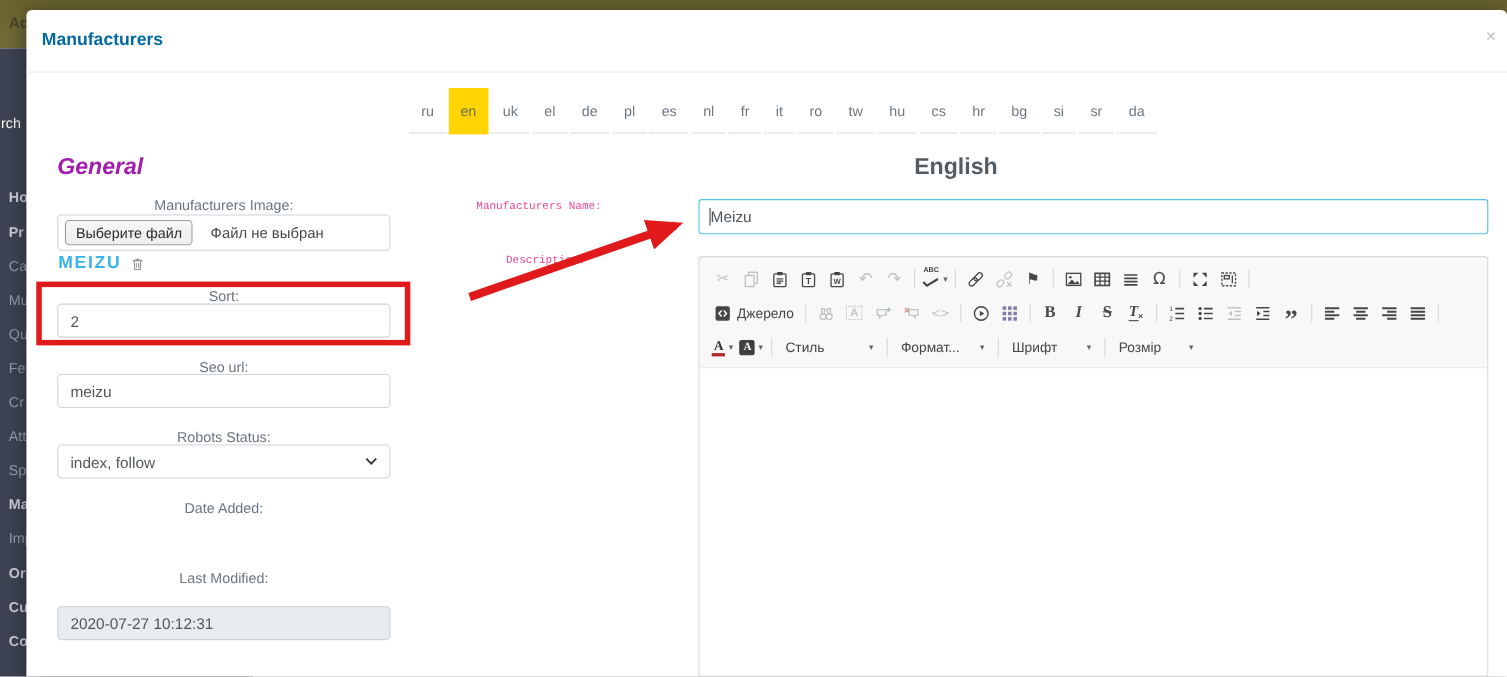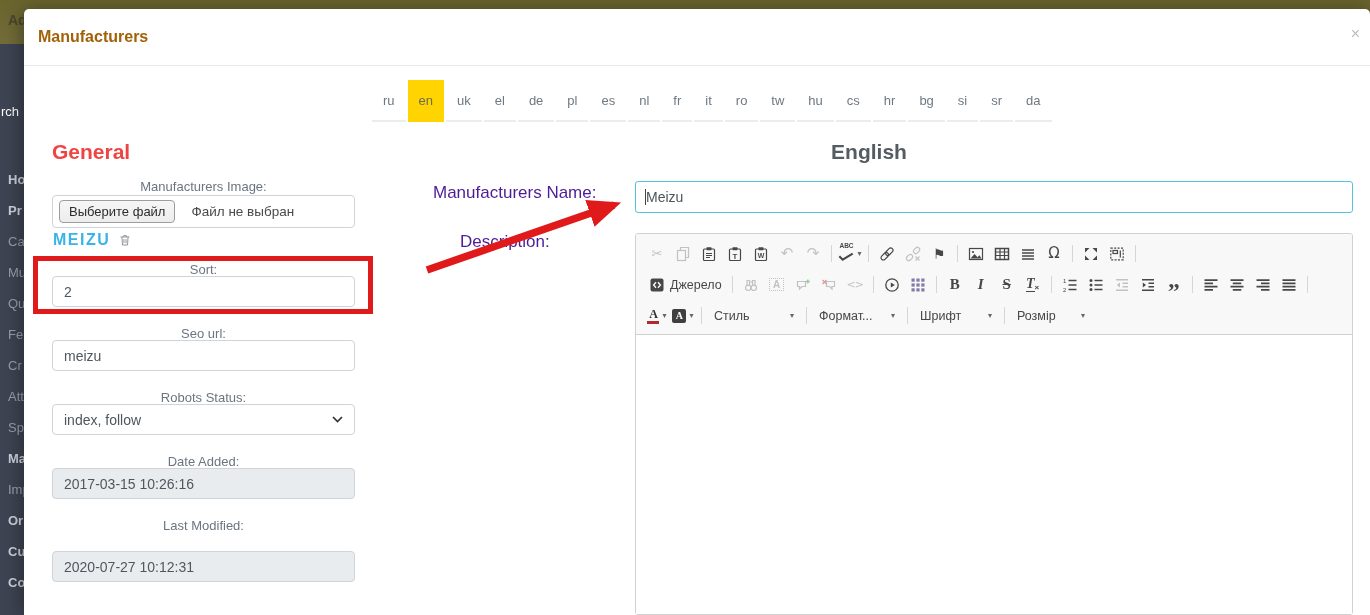--- a/index.html
+++ b/index.html
@@ -13,49 +13,49 @@
   .sidebar { position:absolute; left:0; top:44px; width:230px; height:571px; background:#3e4453; }
   .search-frag { position:absolute; left:1px; top:60px; font-size:13px; color:#ffffff; }
   .sb-list { position:absolute; left:8px; top:120px; }
   .sb-item { height:31px; line-height:31px; font-size:13px; color:#98a0af; white-space:nowrap; }
   .sb-item.strong { color:#cdd2dd; font-weight:700; }
 
   
   .modal { position:absolute; left:24px; top:9px; width:1346px; height:606px; background:#fff;
     border-radius:5px 5px 0 0; box-shadow:0 3px 22px rgba(0,0,0,.45); }
   .modal-header { position:absolute; left:0; top:0; width:100%; height:57px; border-bottom:1px solid #e9e9e9; }
-  .modal-title { position:absolute; left:14px; top:19px; font-size:16px; font-weight:700; color:#a16207; }
+  .modal-title { position:absolute; left:14px; top:19px; font-size:16px; font-weight:700; color:#0369a1; }
   .modal-close { position:absolute; right:10px; top:16px; font-size:16px; color:#bcbcbc; cursor:pointer; }
 
   
   .tabs { position:absolute; left:347px; top:71px; display:flex; }
   .tab { height:42px; line-height:42px; padding:0 11px; margin:0 1px; font-size:13px; color:#6f7880;
     border-bottom:2px solid #ececec; cursor:pointer; }
   .tab.active { background:#ffd400; color:#6d6d52; border-bottom-color:#ffd400; }
 
   
-  .g-heading { position:absolute; left:28px; top:131px; width:303px; font-size:21px; font-weight:600; color:#ef4444; }
+  .g-heading { position:absolute; left:28px; top:131px; width:303px; font-size:21px; font-weight:600; color:#a21caf;font-style:italic; }
   .flabel { position:absolute; width:303px; left:28px; text-align:center; font-size:13px; color:#6b7580; }
   .finput { position:absolute; left:28px; width:303px; height:31px; border:1px solid #ced4da; border-radius:4px;
     font-size:14px; color:#4f575e; padding:0 11px; background:#fff; font-family:"Liberation Sans",sans-serif; }
   .finput:disabled, .finput.disabled { background:#e9ecef; }
   .filebox { position:absolute; left:28px; top:186px; width:303px; height:33px; border:1px solid #ced4da;
     border-radius:4px; display:flex; align-items:center; padding:0 6px; }
   .filebtn { border:1px solid #9d9d9d; background:linear-gradient(#f6f6f6,#ededed); border-radius:4px;
     font-size:13px; color:#2c2c2c; padding:3px 9px; cursor:pointer; font-family:"Liberation Sans",sans-serif; }
   .filetext { margin-left:16px; font-size:13.5px; color:#4a4a4a; }
   .logo-row { position:absolute; left:29px; top:222px; display:flex; align-items:center; gap:8px; }
   .brand-logo { font-size:16px; font-weight:800; letter-spacing:1.5px; color:#39b4e8; }
   .red-frame { position:absolute; left:9px; top:247px; width:340px; height:58px; border:5px solid #e01a1a; pointer-events:none; z-index:5; }
   .selectbox { position:absolute; left:28px; top:395px; width:303px; height:31px; border:1px solid #ced4da;
     border-radius:4px; display:flex; align-items:center; justify-content:space-between; padding:0 11px;
     font-size:14px; color:#4f575e; cursor:pointer; background:#fff; }
 
   
-  .mid-label { position:absolute; font-size:17px; color:#4c1d95; }
+  .mid-label { position:absolute; font-size:10px; color:#ec4899;font-family:Liberation Mono, monospace; }
   .e-heading { position:absolute; left:500px; top:131px; width:690px; text-align:center;
     font-size:21px; font-weight:600; color:#545c63; }
   .name-wrap { position:absolute; left:611px; top:172px; width:718px; height:32px; }
   .name-input { width:100%; height:100%; border:1px solid #51c5dd; border-radius:3px; padding:0 10px;
     font-size:14px; color:#4c545b; font-family:"Liberation Sans",sans-serif; }
   .caret-line { position:absolute; left:10px; top:8px; width:1px; height:16px; background:#444; }
 
   
   .arrow-svg { position:absolute; left:380px; top:180px; width:260px; height:120px; pointer-events:none; z-index:6; }
 
@@ -177,21 +177,20 @@
   <div class="selectbox" data-name="robots-status-select">
     <span data-name="robots-status-value">index, follow</span>
     <span data-name="chevron-down-icon" style="display:flex">
       <svg width="11" height="7" viewBox="0 0 11 7">
           <path d="M1 1l4.5 4.5L10 1" stroke="#333" stroke-width="1.7" fill="none"></path>
         </svg>
     </span>
   </div>
 
   <div class="flabel" style="top:445px" data-name="date-added-label">Date Added:</div>
-  <input class="finput disabled" style="top: 459px;" disabled="" data-name="date-added-input" value="2017-03-15 10:26:16">
 
   <div class="flabel" style="top:509px" data-name="last-modified-label">Last Modified:</div>
   <input class="finput disabled" style="top: 523px; margin-top: 19px;" disabled="" data-name="last-modified-input" value="2020-07-27 10:12:31">
 
   <div class="mid-label" style="left:409px; top:174px" data-name="manufacturers-name-label">Manufacturers Name:</div>
   <div class="mid-label" style="left:436px; top:223px" data-name="description-label">Description:</div>
 
   <div class="e-heading" data-name="language-heading">English</div>
   <div class="name-wrap" data-name="manufacturers-name-field">
     <input class="name-input" data-name="manufacturers-name-input" value="Meizu" style="">

